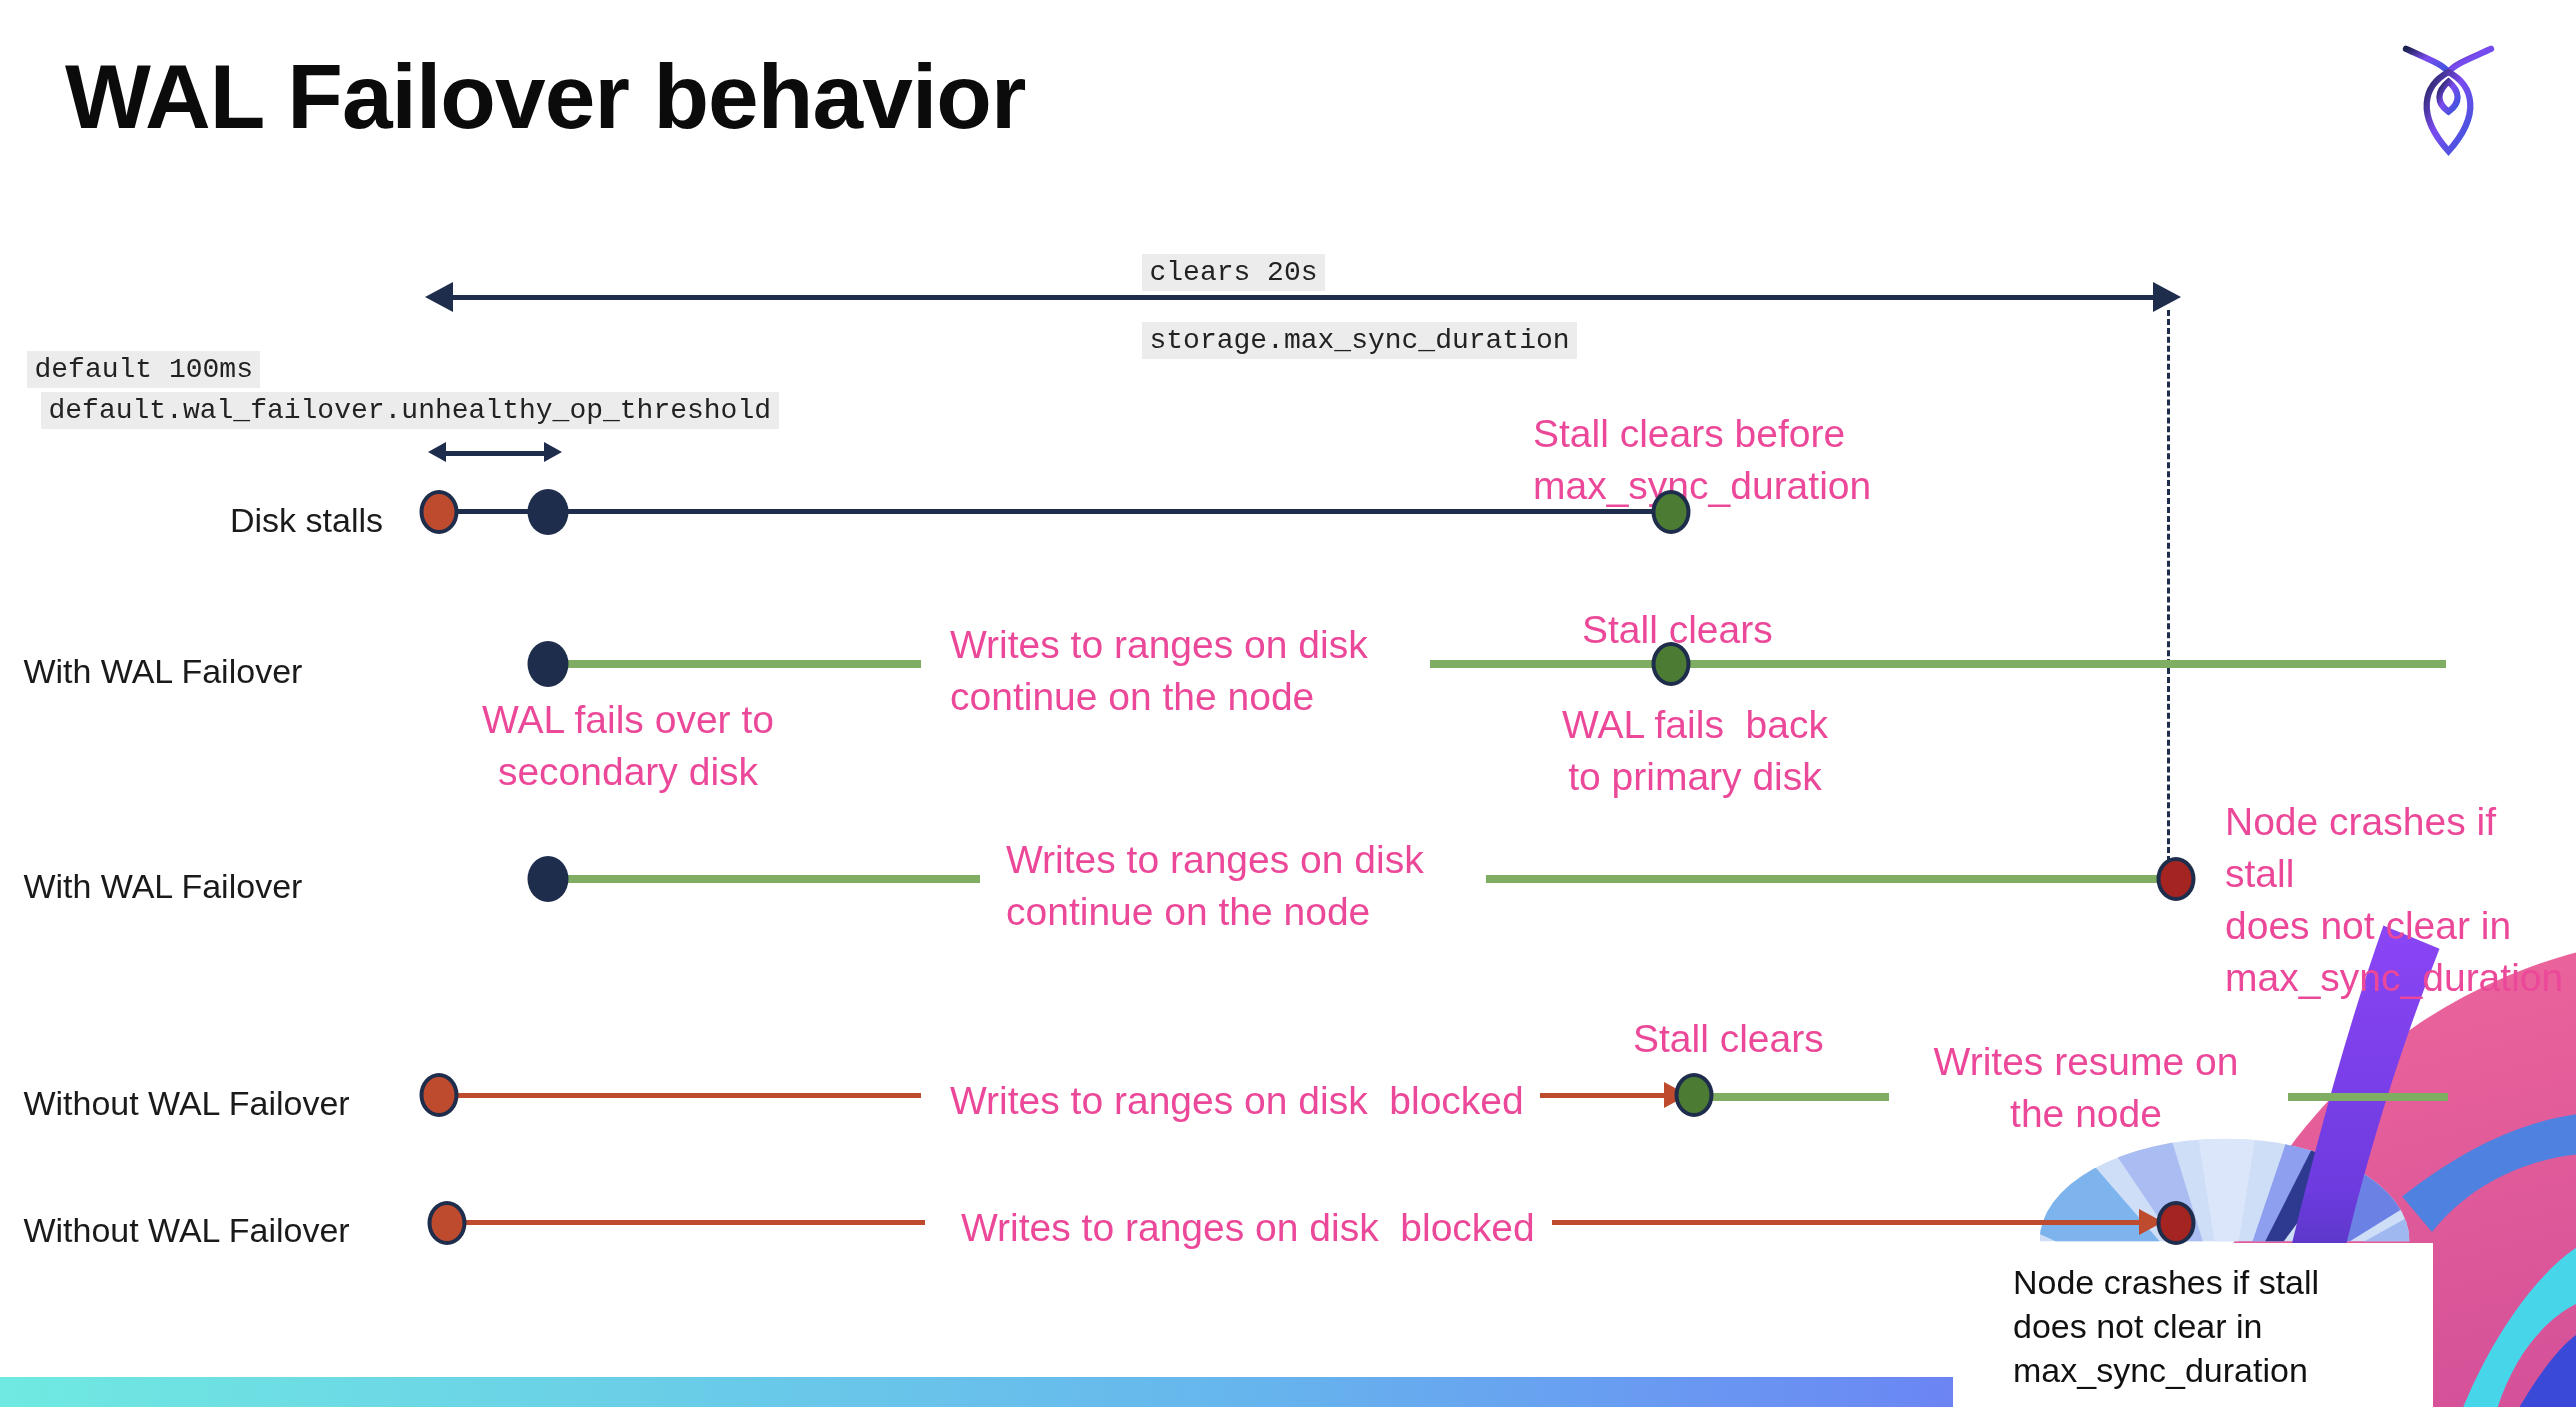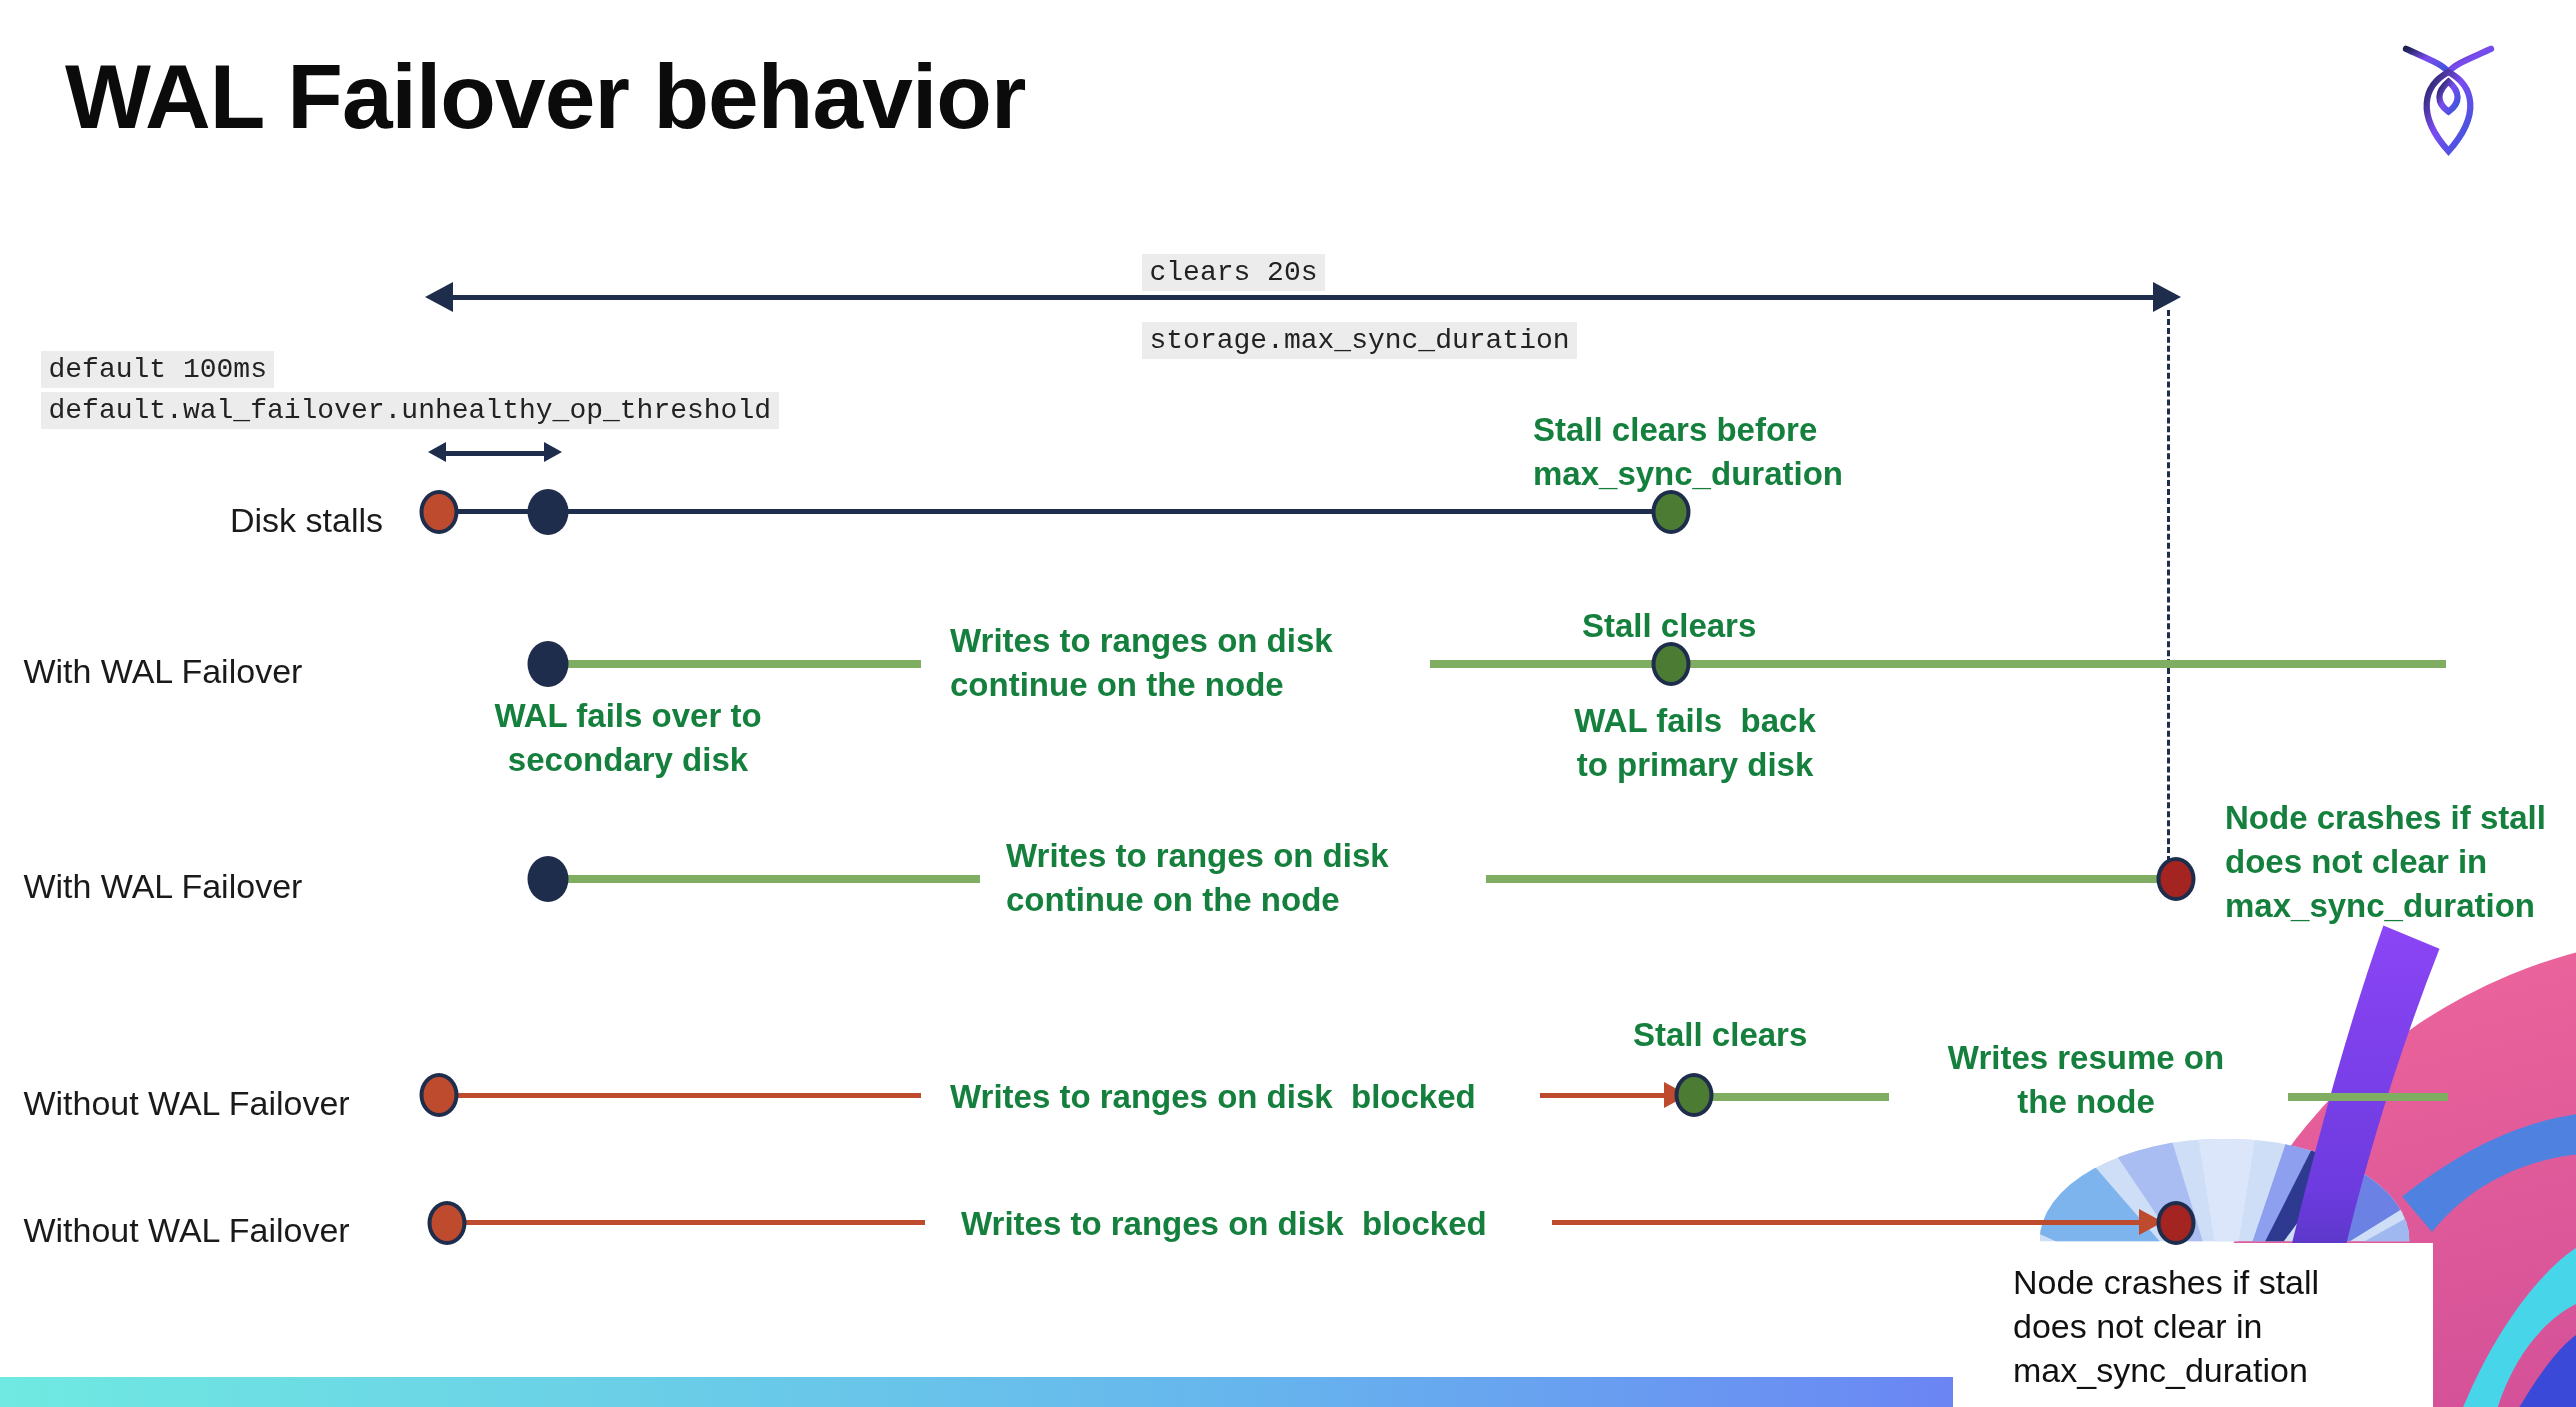--- a/index.html
+++ b/index.html
@@ -1,20 +1,20 @@
 <!DOCTYPE html>
 <html style="font-size:15px"><head>
 <meta charset="utf-8">
 <style>
   html,body{margin:0;padding:0;background:#ffffff;}
   .slide{position:relative;width:2576px;height:1408px;background:#ffffff;overflow:hidden;
          font-family:"Liberation Sans", sans-serif;color:#111;}
   .title{position:absolute;left:65px;top:45px;font-size:91px;font-weight:800;letter-spacing:-0.9px;color:#0b0b0b;z-index:6;}
   .row-label{position:absolute;font-size:34px;line-height:41px;color:#1a1a1a;z-index:6;white-space:nowrap;margin-top:7px;}
-  .annot{position:absolute;font-size:33px;line-height:1.33;color:#15803d;white-space:pre-wrap;z-index:6;font-weight:bold;}
+  .annot{position:absolute;font-size:39px;line-height:1.33;color:#ec4899;white-space:pre-wrap;z-index:6;}
   .annot.center{text-align:center;transform:translateX(-50%);}
   .mono-line{position:absolute;font-family:"Liberation Mono","DejaVu Sans Mono",monospace;font-size:28px;
              background:#ececec;color:#222;padding:2.8px 7.5px;white-space:pre;z-index:6;}
   .hline{position:absolute;z-index:5;}
   .navy-line{background:#1f2d4d;height:4.7px;}
   .green-line{background:#7fae63;height:7.5px;}
   .red-line{background:#bf4b2e;height:4.7px;}
   .dashed-vline{position:absolute;width:0;border-left:3.7px dashed #1f2d4d;z-index:5;}
   .dot{position:absolute;border-radius:50%;transform:translate(-50%,-50%);z-index:7;box-sizing:border-box;}
   .dot-red{width:39px;height:44px;background:#bf4b2e;border:4.7px solid #1f2d4d;}
@@ -100,21 +100,21 @@
   <div>
     <div class="hline navy-line" style="left:437px;top:295px;width:1733px;"></div>
     <div class="ah ah-left-navy" style="left:425px;top:282px;"></div>
     <div class="ah ah-right-navy" style="left:2153px;top:282px;"></div>
     <div class="mono-line" style="left:1142px;top:254px;">clears 20s</div>
     <div class="mono-line" style="left:1142px;top:299px;margin-top:23px;">storage.max_sync_duration</div>
     <div class="dashed-vline" style="left:2167px;top:310px;height:561px;"></div>
   </div>
 
   <div>
-    <div class="mono-line" style="left:41px;top:351px;font-family:Liberation Mono, monospace;">default 100ms</div>
+    <div class="mono-line" style="left:27px;top:351px;font-family:Liberation Mono, monospace;">default 100ms</div>
     <div class="mono-line" style="left:41px;top:392px;">default.wal_failover.unhealthy_op_threshold</div>
     <div class="hline navy-line" style="left:443px;top:451px;width:103px;"></div>
     <div class="ah ah-left-sm" style="left:428px;top:442px;"></div>
     <div class="ah ah-right-sm" style="left:544px;top:442px;"></div>
   </div>
 
   <div>
     <div class="row-label" style="left:230px;top:493px;">Disk stalls</div>
     <div class="hline navy-line" style="left:439px;top:509px;width:1232px;"></div>
     <div class="dot dot-red" style="left:439px;top:512px;"></div>

